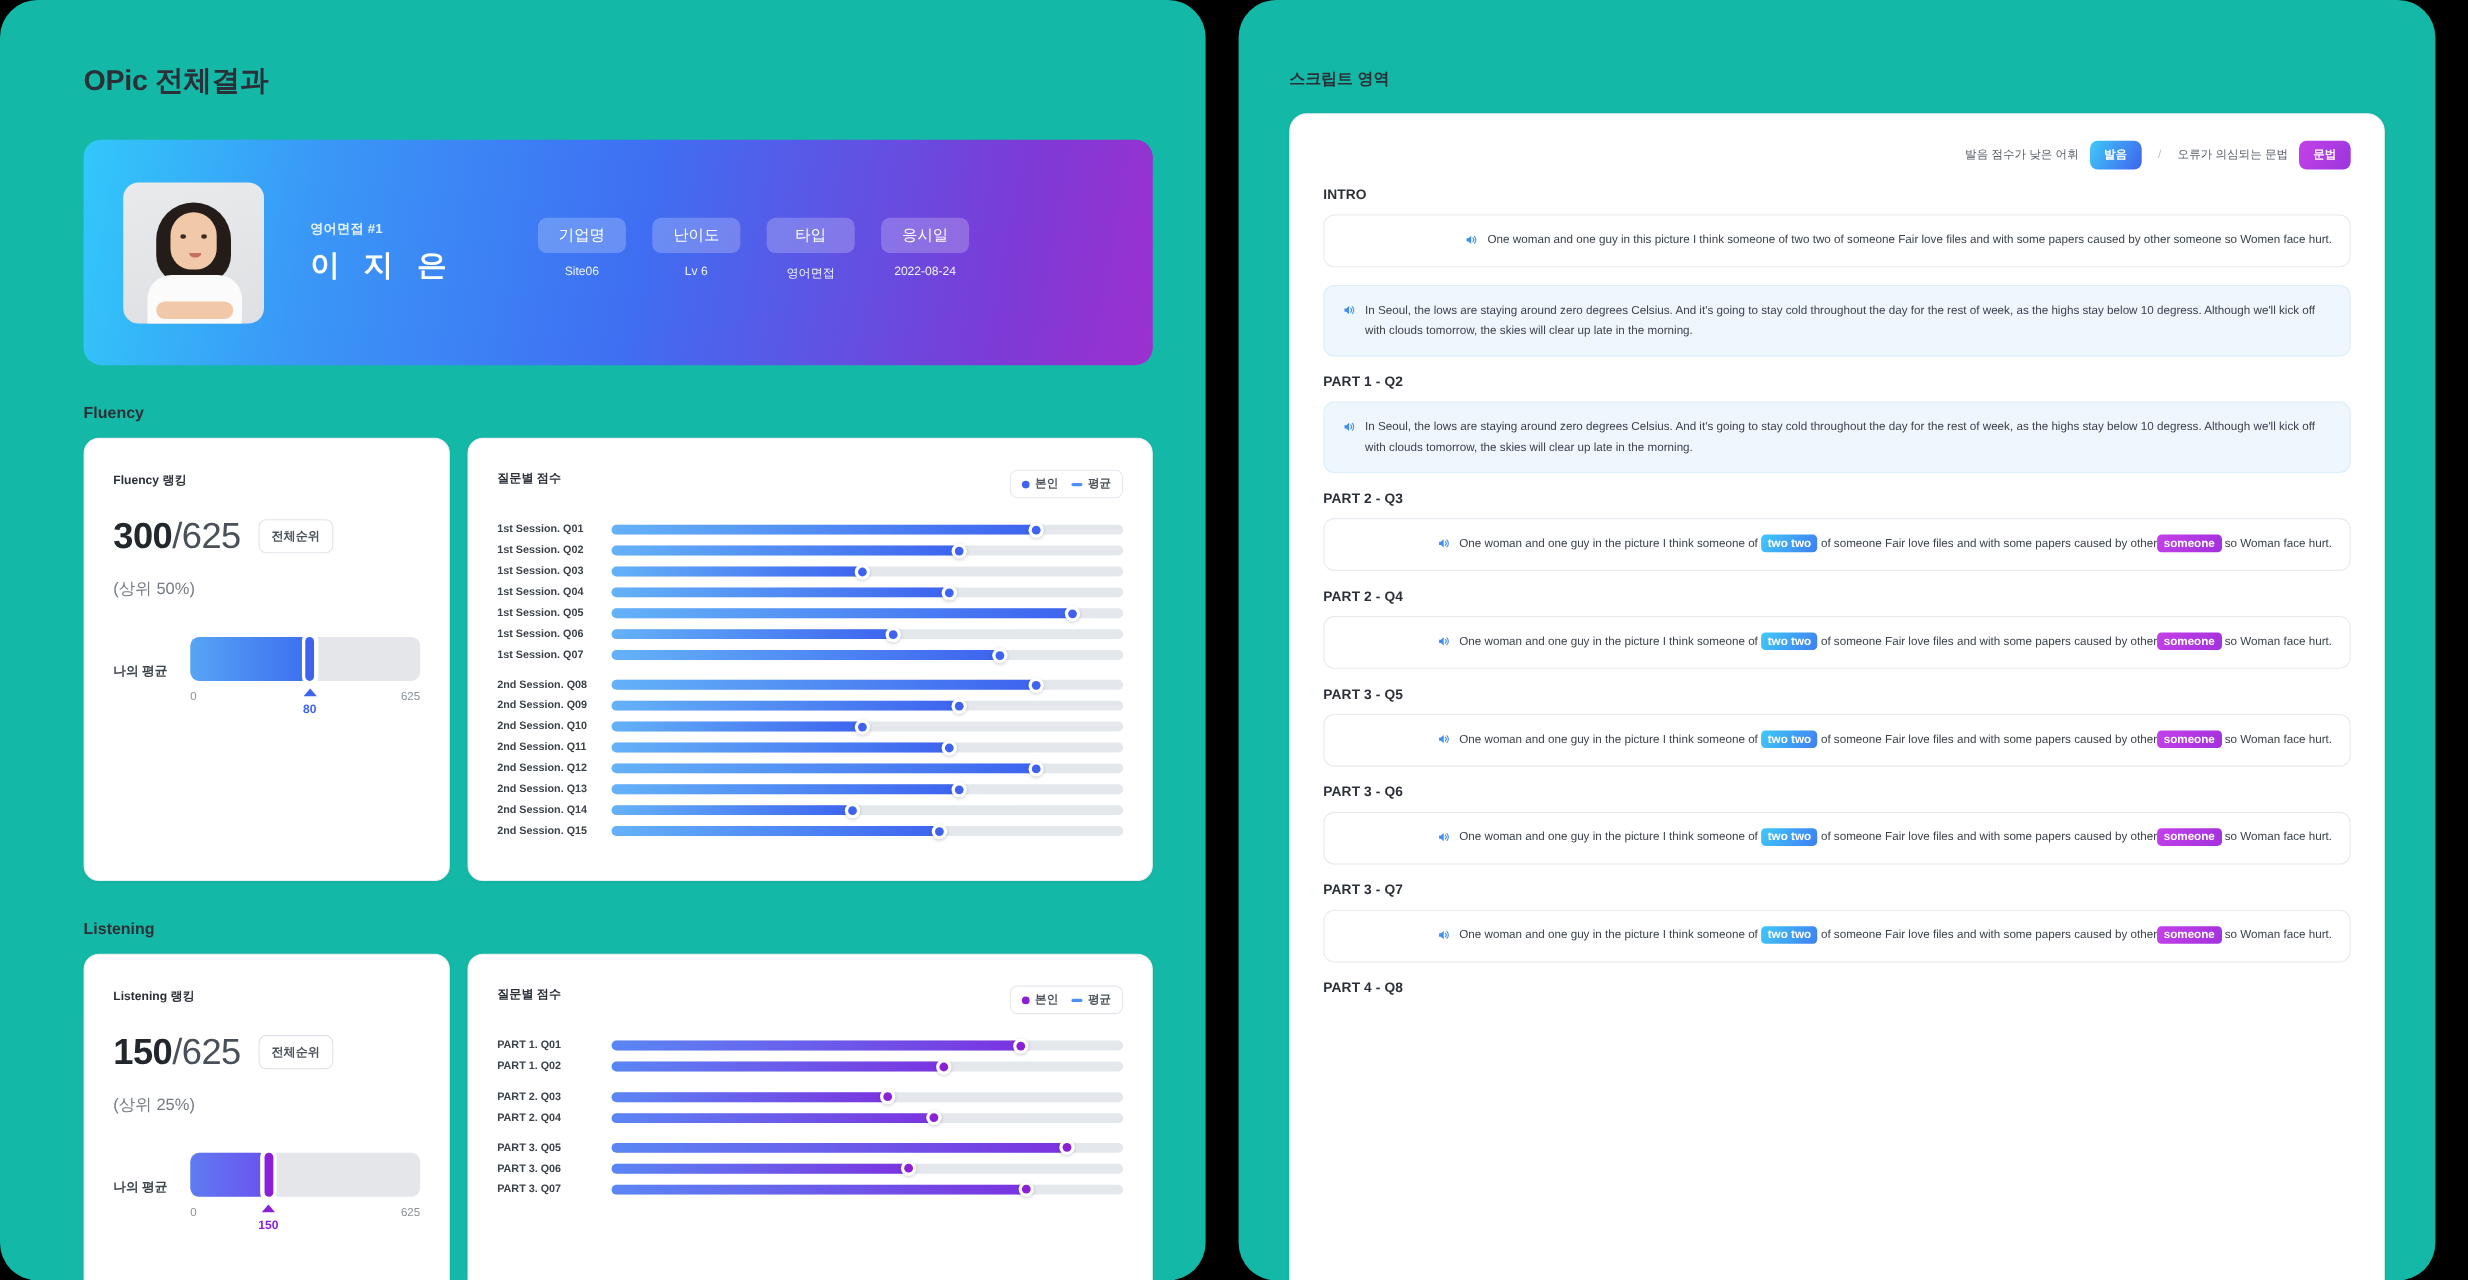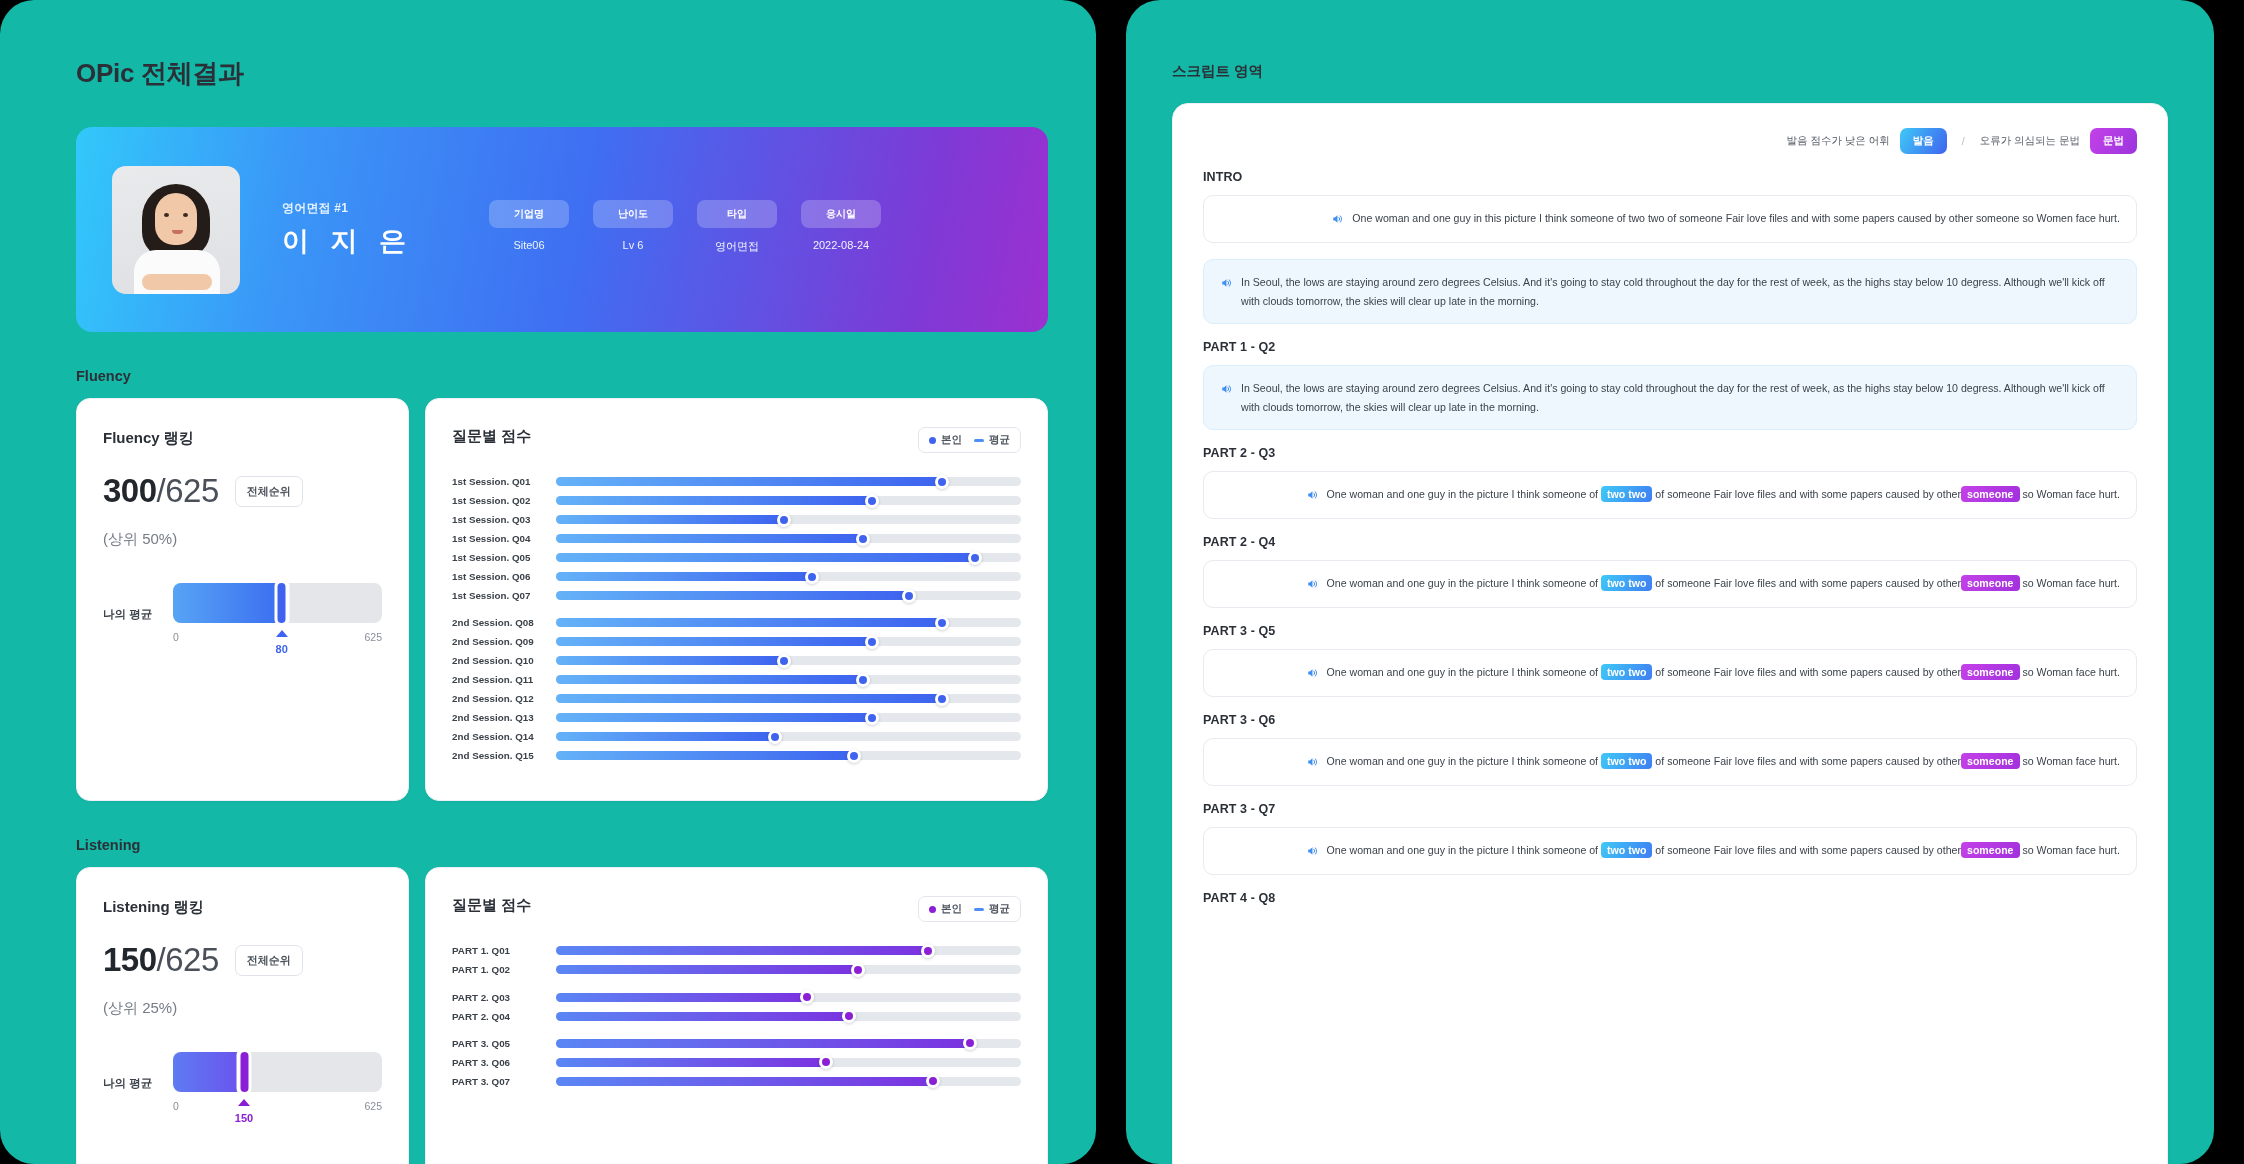--- a/index.html
+++ b/index.html
@@ -60,36 +60,36 @@
   }
   .hero-info { margin-left: 42px; }
   .hero-sub { font-size: 12px; font-weight: 700; color: #e4f1ff; letter-spacing: 0.2px; }
   .hero-name { margin-top: 6px; font-size: 27px; font-weight: 700; color: #ffffff; letter-spacing: 7px; }
 
   .hero-badges { display: flex; gap: 24px; margin-left: 76px; align-items: flex-start; padding-bottom: 6px; }
   .badge-col { width: 80px; text-align: center; }
   .badge-chip {
     background: rgba(255,255,255,0.22);
     border-radius: 8px; padding: 7px 0;
-    font-size: 10px; font-weight: 700; color: #ffffff;
+    font-size: 14px; font-weight: 400; color: #ffffff;
   }
   .badge-val { margin-top: 11px; font-size: 11px; color: #eef4ff; }
 
   .section-label { font-size: 14.5px; font-weight: 700; color: #2b3038; margin: 36px 0 14px 0; }
 
   .cards-row { display: flex; gap: 16px; }
   .card {
     background: #ffffff; border-radius: 14px;
     border: 1px solid #eceff3;
     box-shadow: 0 1px 3px rgba(30,40,60,0.04);
   }
   .card-rank { width: 333px; padding: 30px 26px 0 26px; height: 403px; }
   .card-chart { width: 1px; flex: 1 1 auto; padding: 28px 26px 0 26px; height: 403px; }
 
-  .card-title { font-size: 15px; font-weight: 700; color: #2b3038; }
+  .card-title { font-size: 11px; font-weight: 700; color: #2b3038; }
   .score-row { display: flex; align-items: center; gap: 16px; margin-top: 24px; }
   .score-big { font-size: 33px; font-weight: 700; color: #22262d; letter-spacing: -0.5px; }
   .score-big .denom { font-weight: 400; color: #4a5059; }
   .rank-btn {
     border: 1px solid #dfe3e9; border-radius: 7px;
     padding: 7px 11px; font-size: 11px; color: #4d545d; background:#fff;
     font-weight: 600;
   }
   .pct { margin-top: 20px; font-size: 15px; color: #757c86; }
 

